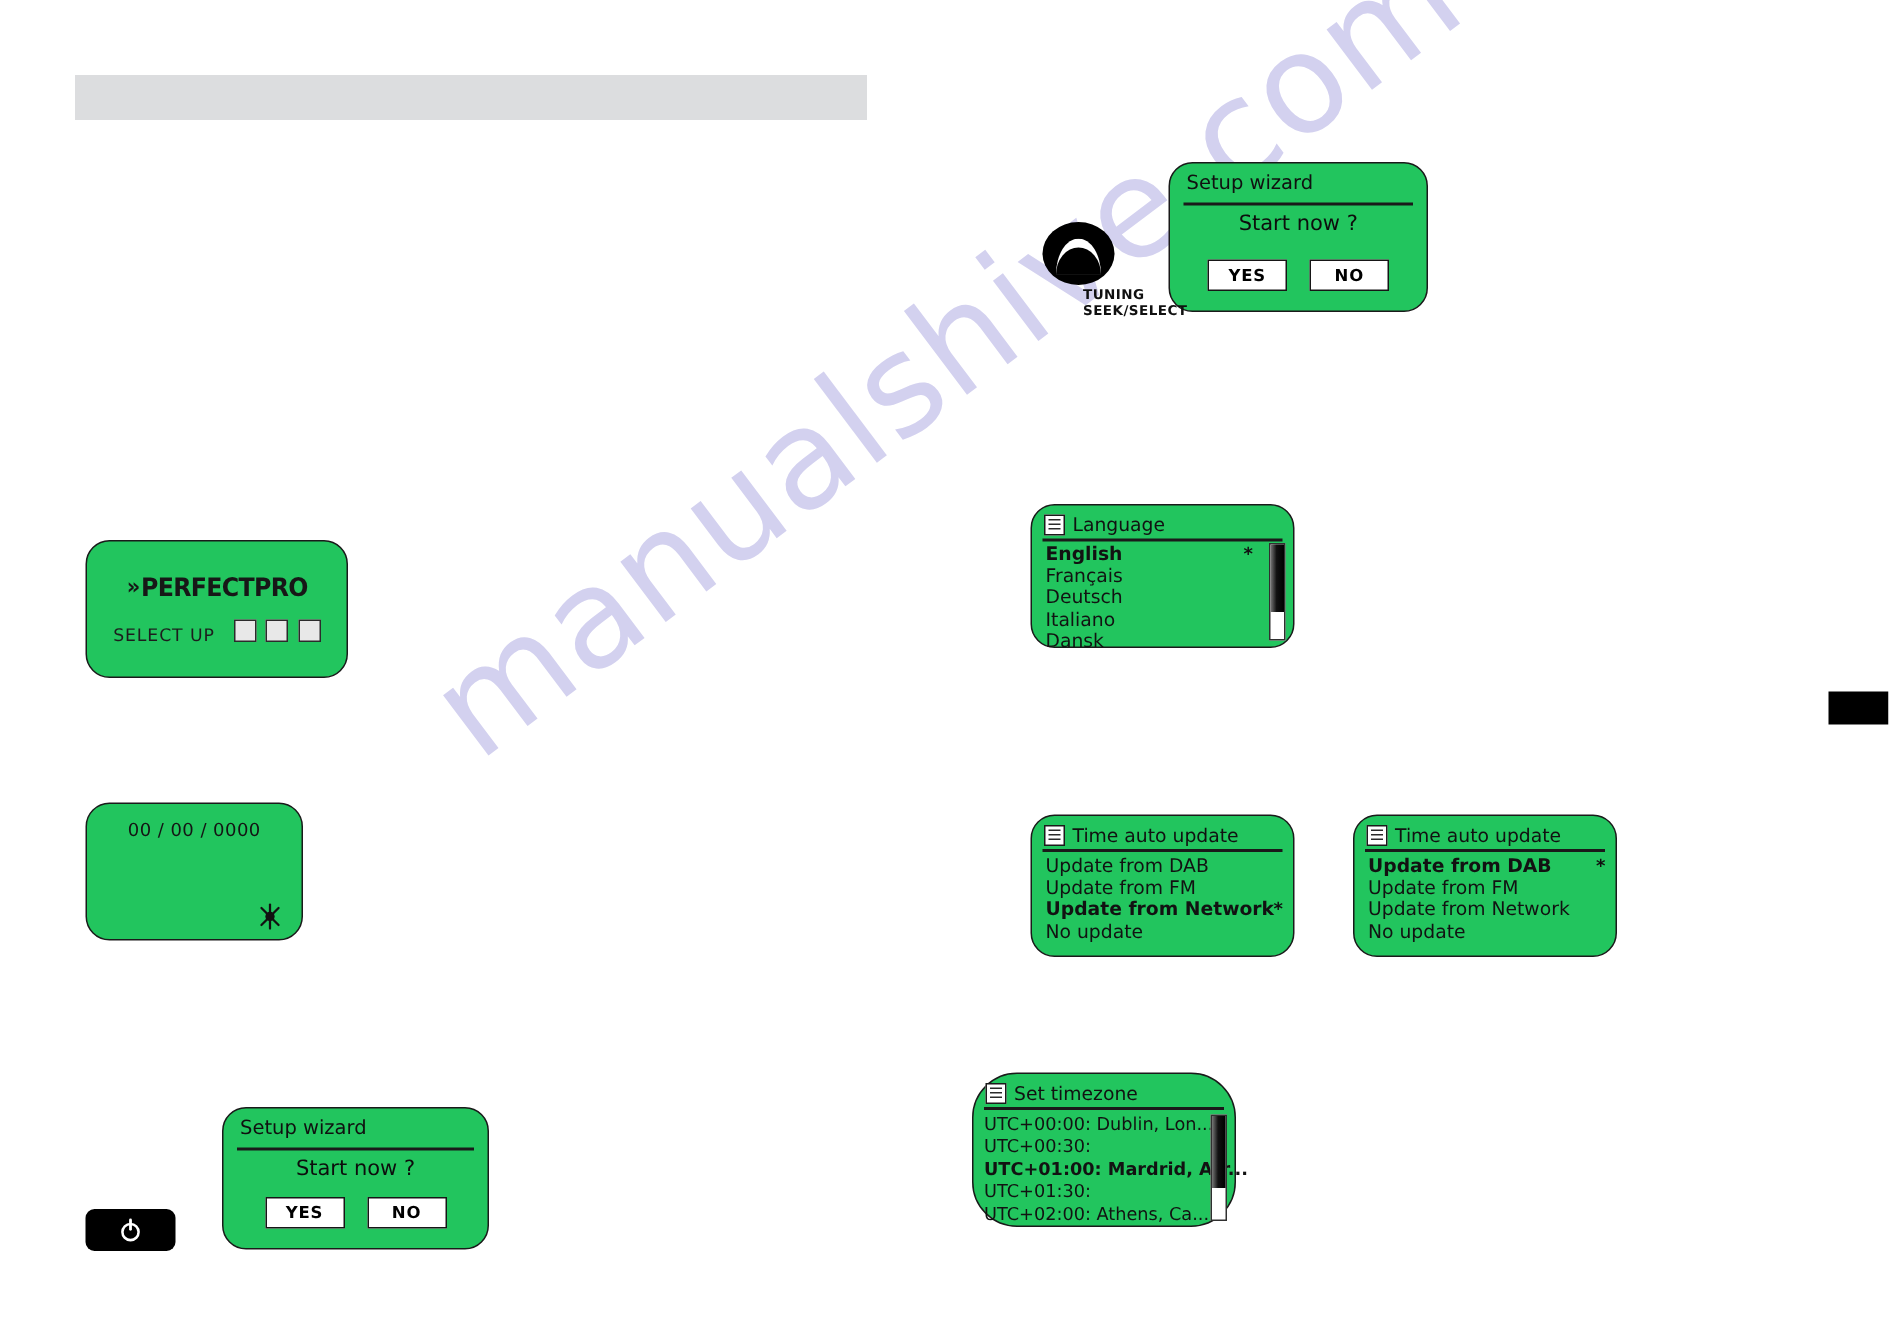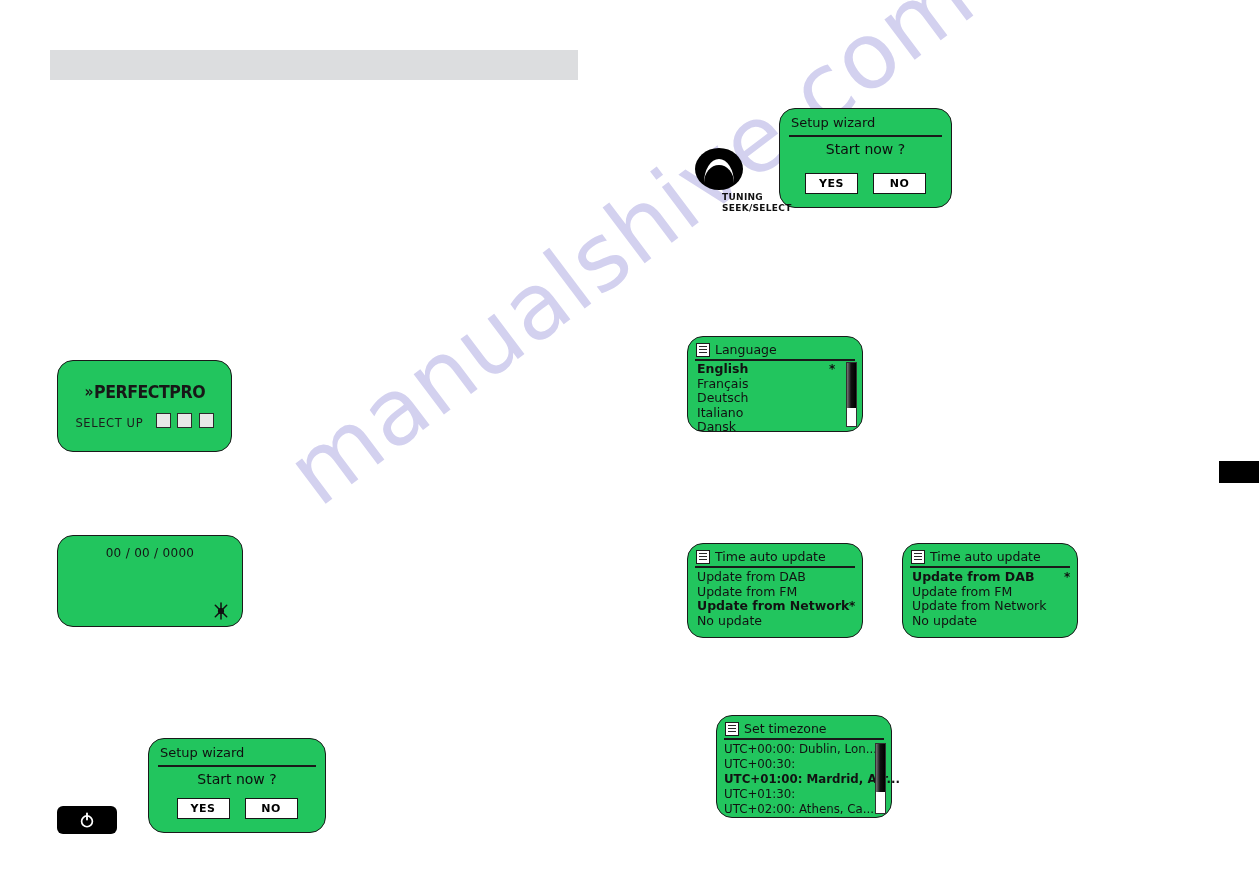--- a/index.html
+++ b/index.html
@@ -95,21 +95,21 @@
   .startup-boxes{display:inline-block;margin-left:6px;vertical-align:1px;}
   .startup-boxes i{
     display:inline-block;
     width:13px;height:13px;
     border:1.4px solid #2b2b2b;
     background:#e8e8e8;
     margin-left:2px;
   }
 
   
-  #clock-screen{left:57px;top:535px;width:186px;height:92px;}
+  #clock-screen{left:57px;top:535px;width:145px;height:92px;}
   .clock-date{
     position:absolute;left:0;right:0;top:10px;
     text-align:center;
     font-family:"DejaVu Sans", sans-serif;
     font-size:12px;
     color:#141414;
     letter-spacing:0.3px;
   }
   .clock-time{
     position:absolute;left:0;right:0;top:31px;
@@ -268,21 +268,21 @@
   #language-screen .menu-list{top:25px;}
   #language-screen .scrollbar{right:5px;top:25px;height:65px;}
   #language-screen .scrollbar .thumb{height:72%;}
 
   #time-update-screen-1{left:687px;top:543px;width:176px;height:95px;}
   #time-update-screen-1 .menu-list{top:26px;}
 
   #time-update-screen-2{left:902px;top:543px;width:176px;height:95px;}
   #time-update-screen-2 .menu-list{top:26px;}
 
-  #timezone-screen{left:716px;top:715px;width:176px;height:103px;}
+  #timezone-screen{left:648px;top:715px;width:176px;height:103px;border-radius:30px;}
   #timezone-screen .menu-list{top:26px;left:7px;right:20px;}
   #timezone-screen .menu-item{font-size:11.8px;line-height:15px;}
   #timezone-screen .scrollbar{right:5px;top:27px;height:71px;}
   #timezone-screen .scrollbar .thumb{height:70%;}
 </style>
 </head>
 <body>
 
 <div class="page">
 

